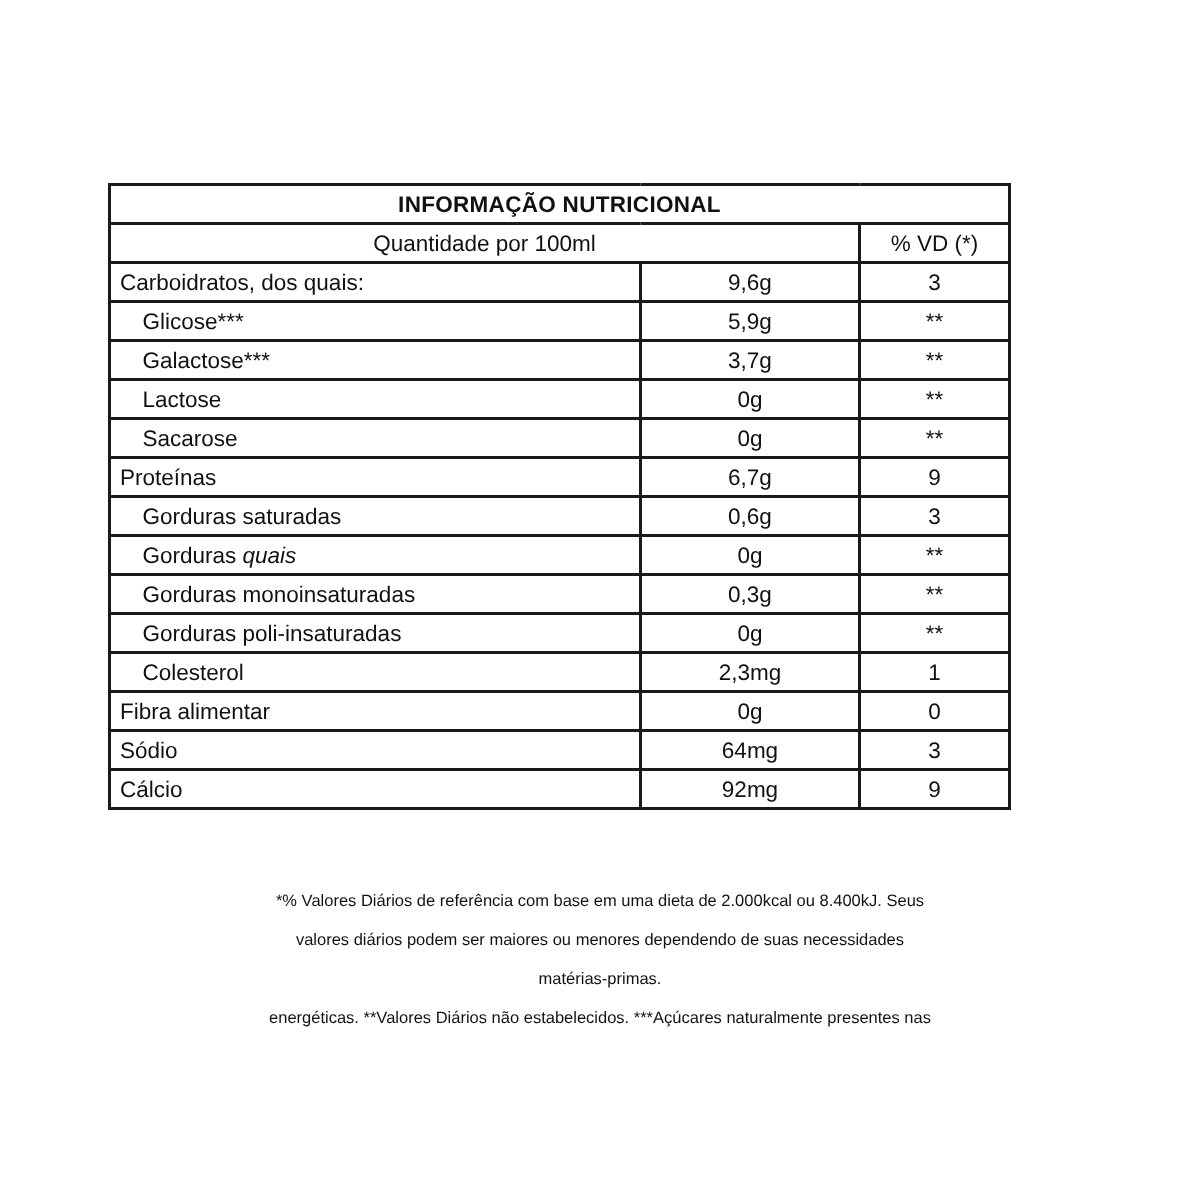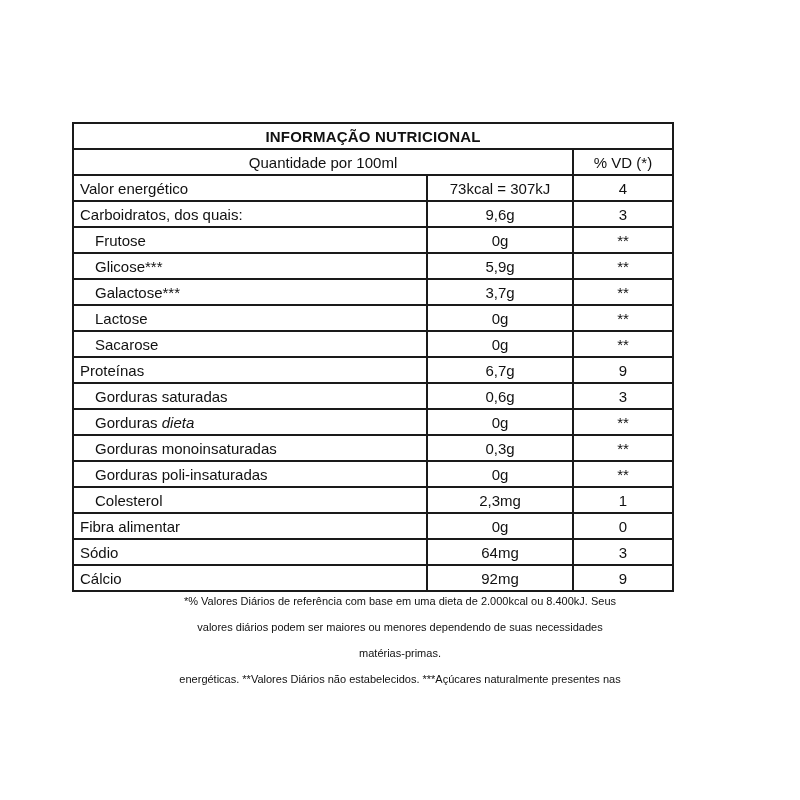--- a/index.html
+++ b/index.html
@@ -78,33 +78,23 @@
     <tbody>
       <tr>
         <td class="title-cell" colspan="3">INFORMAÇÃO NUTRICIONAL</td>
       </tr>
       <tr>
         <td class="qty-header" colspan="2">Quantidade por 100ml</td>
         <td class="vd-header">% VD (*)</td>
       </tr>
 
       <tr>
-        <td class="label-cell">Valor energético</td>
-        <td class="value-cell">73kcal = 307kJ</td>
-        <td class="vd-cell">4</td>
-      </tr>
-      <tr>
         <td class="label-cell">Carboidratos, dos quais:</td>
         <td class="value-cell">9,6g</td>
         <td class="vd-cell">3</td>
-      </tr>
-      <tr class="indent">
-        <td class="label-cell">Frutose</td>
-        <td class="value-cell">0g</td>
-        <td class="vd-cell">**</td>
       </tr>
       <tr class="indent">
         <td class="label-cell">Glicose***</td>
         <td class="value-cell">5,9g</td>
         <td class="vd-cell">**</td>
       </tr>
       <tr class="indent">
         <td class="label-cell">Galactose***</td>
         <td class="value-cell">3,7g</td>
         <td class="vd-cell">**</td>
@@ -123,21 +113,21 @@
         <td class="label-cell">Proteínas</td>
         <td class="value-cell">6,7g</td>
         <td class="vd-cell">9</td>
       </tr>
       <tr class="indent">
         <td class="label-cell">Gorduras saturadas</td>
         <td class="value-cell">0,6g</td>
         <td class="vd-cell">3</td>
       </tr>
       <tr class="indent">
-        <td class="label-cell"><span>Gorduras </span><span class="italic-part">dieta</span></td>
+        <td class="label-cell"><span>Gorduras </span><span class="italic-part">quais</span></td>
         <td class="value-cell">0g</td>
         <td class="vd-cell">**</td>
       </tr>
       <tr class="indent">
         <td class="label-cell">Gorduras monoinsaturadas</td>
         <td class="value-cell">0,3g</td>
         <td class="vd-cell">**</td>
       </tr>
       <tr class="indent">
         <td class="label-cell">Gorduras poli-insaturadas</td>

